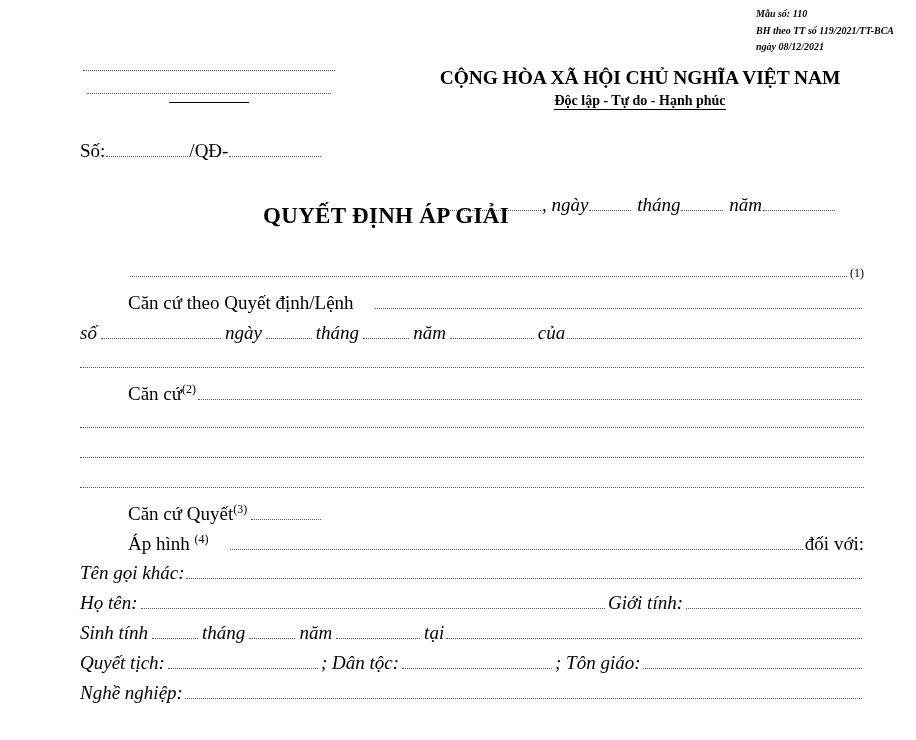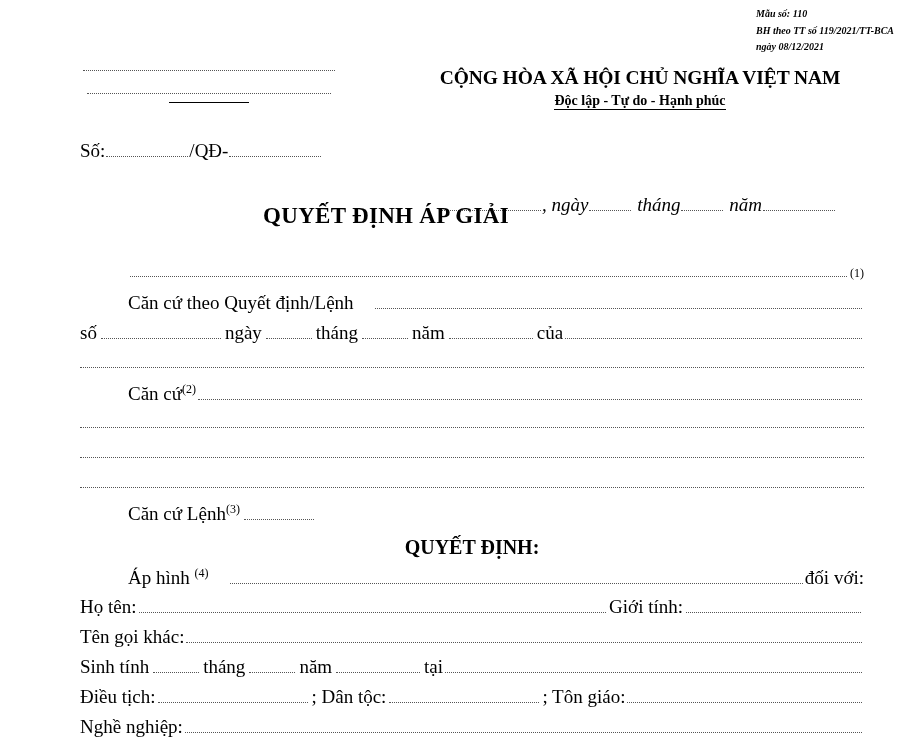--- a/index.html
+++ b/index.html
@@ -136,21 +136,21 @@
     width: 784px;
     font-size: 19px;
   }
   .row {
     display: flex;
     align-items: baseline;
     white-space: nowrap;
     height: 30px;
   }
   .row.indent { padding-left: 48px; }
-  .row.full { padding-left: 0; }
+  .row.full { padding-left: 0; font-style: italic; }
   .sup { font-size: 12px; vertical-align: super; }
   .note-sup {
     font-size: 12px;
     vertical-align: super;
     margin-left: 1px;
   }
   .blankline {
     height: 30px;
     display: flex;
     align-items: center;
@@ -252,57 +252,56 @@
         <div></div>
       </div>
     <div class="blankline">
         <div></div>
       </div>
     <div class="blankline">
         <div></div>
       </div>
 
     <div class="row indent">
-      <span><span>Căn cứ Lệnh</span><span class="sup">(3)</span></span>
+      <span><span>Căn cứ Quyết</span><span class="sup">(3)</span></span>
       <div class="seg-70"></div>
     </div>
 
-    <div class="decide">QUYẾT ĐỊNH:</div>
 
     <div class="row indent">
       <span class="lbl"><span>Áp hình</span> <span class="sup">(4)</span></span>
       <div class="dots-flex"></div>
       <span>đối với:</span>
+    </div>
+
+    <div class="row full">
+      <span>Tên gọi khác:</span>
+      <div class="dots-flex"></div>
     </div>
 
     <div class="row full">
       <span>Họ tên:</span>
       <div class="seg-210" style="flex:1 1 auto"></div>
       <span>Giới tính:</span>
       <div class="seg-175"></div>
-    </div>
-
-    <div class="row full">
-      <span>Tên gọi khác:</span>
-      <div class="dots-flex"></div>
     </div>
 
     <div class="row full">
       <span>Sinh tính</span>
       <div class="seg-46"></div>
       <span>tháng</span>
       <div class="seg-46"></div>
       <span>năm</span>
       <div class="seg-84"></div>
       <span>tại</span>
       <div class="dots-flex"></div>
     </div>
 
     <div class="row full">
-      <span>Điều tịch:</span>
+      <span>Quyết tịch:</span>
       <div class="seg-150"></div>
       <span>; Dân tộc:</span>
       <div class="seg-150"></div>
       <span>; Tôn giáo:</span>
       <div class="dots-flex"></div>
     </div>
 
     <div class="row full">
       <span>Nghề nghiệp:</span>
       <div class="dots-flex"></div>

